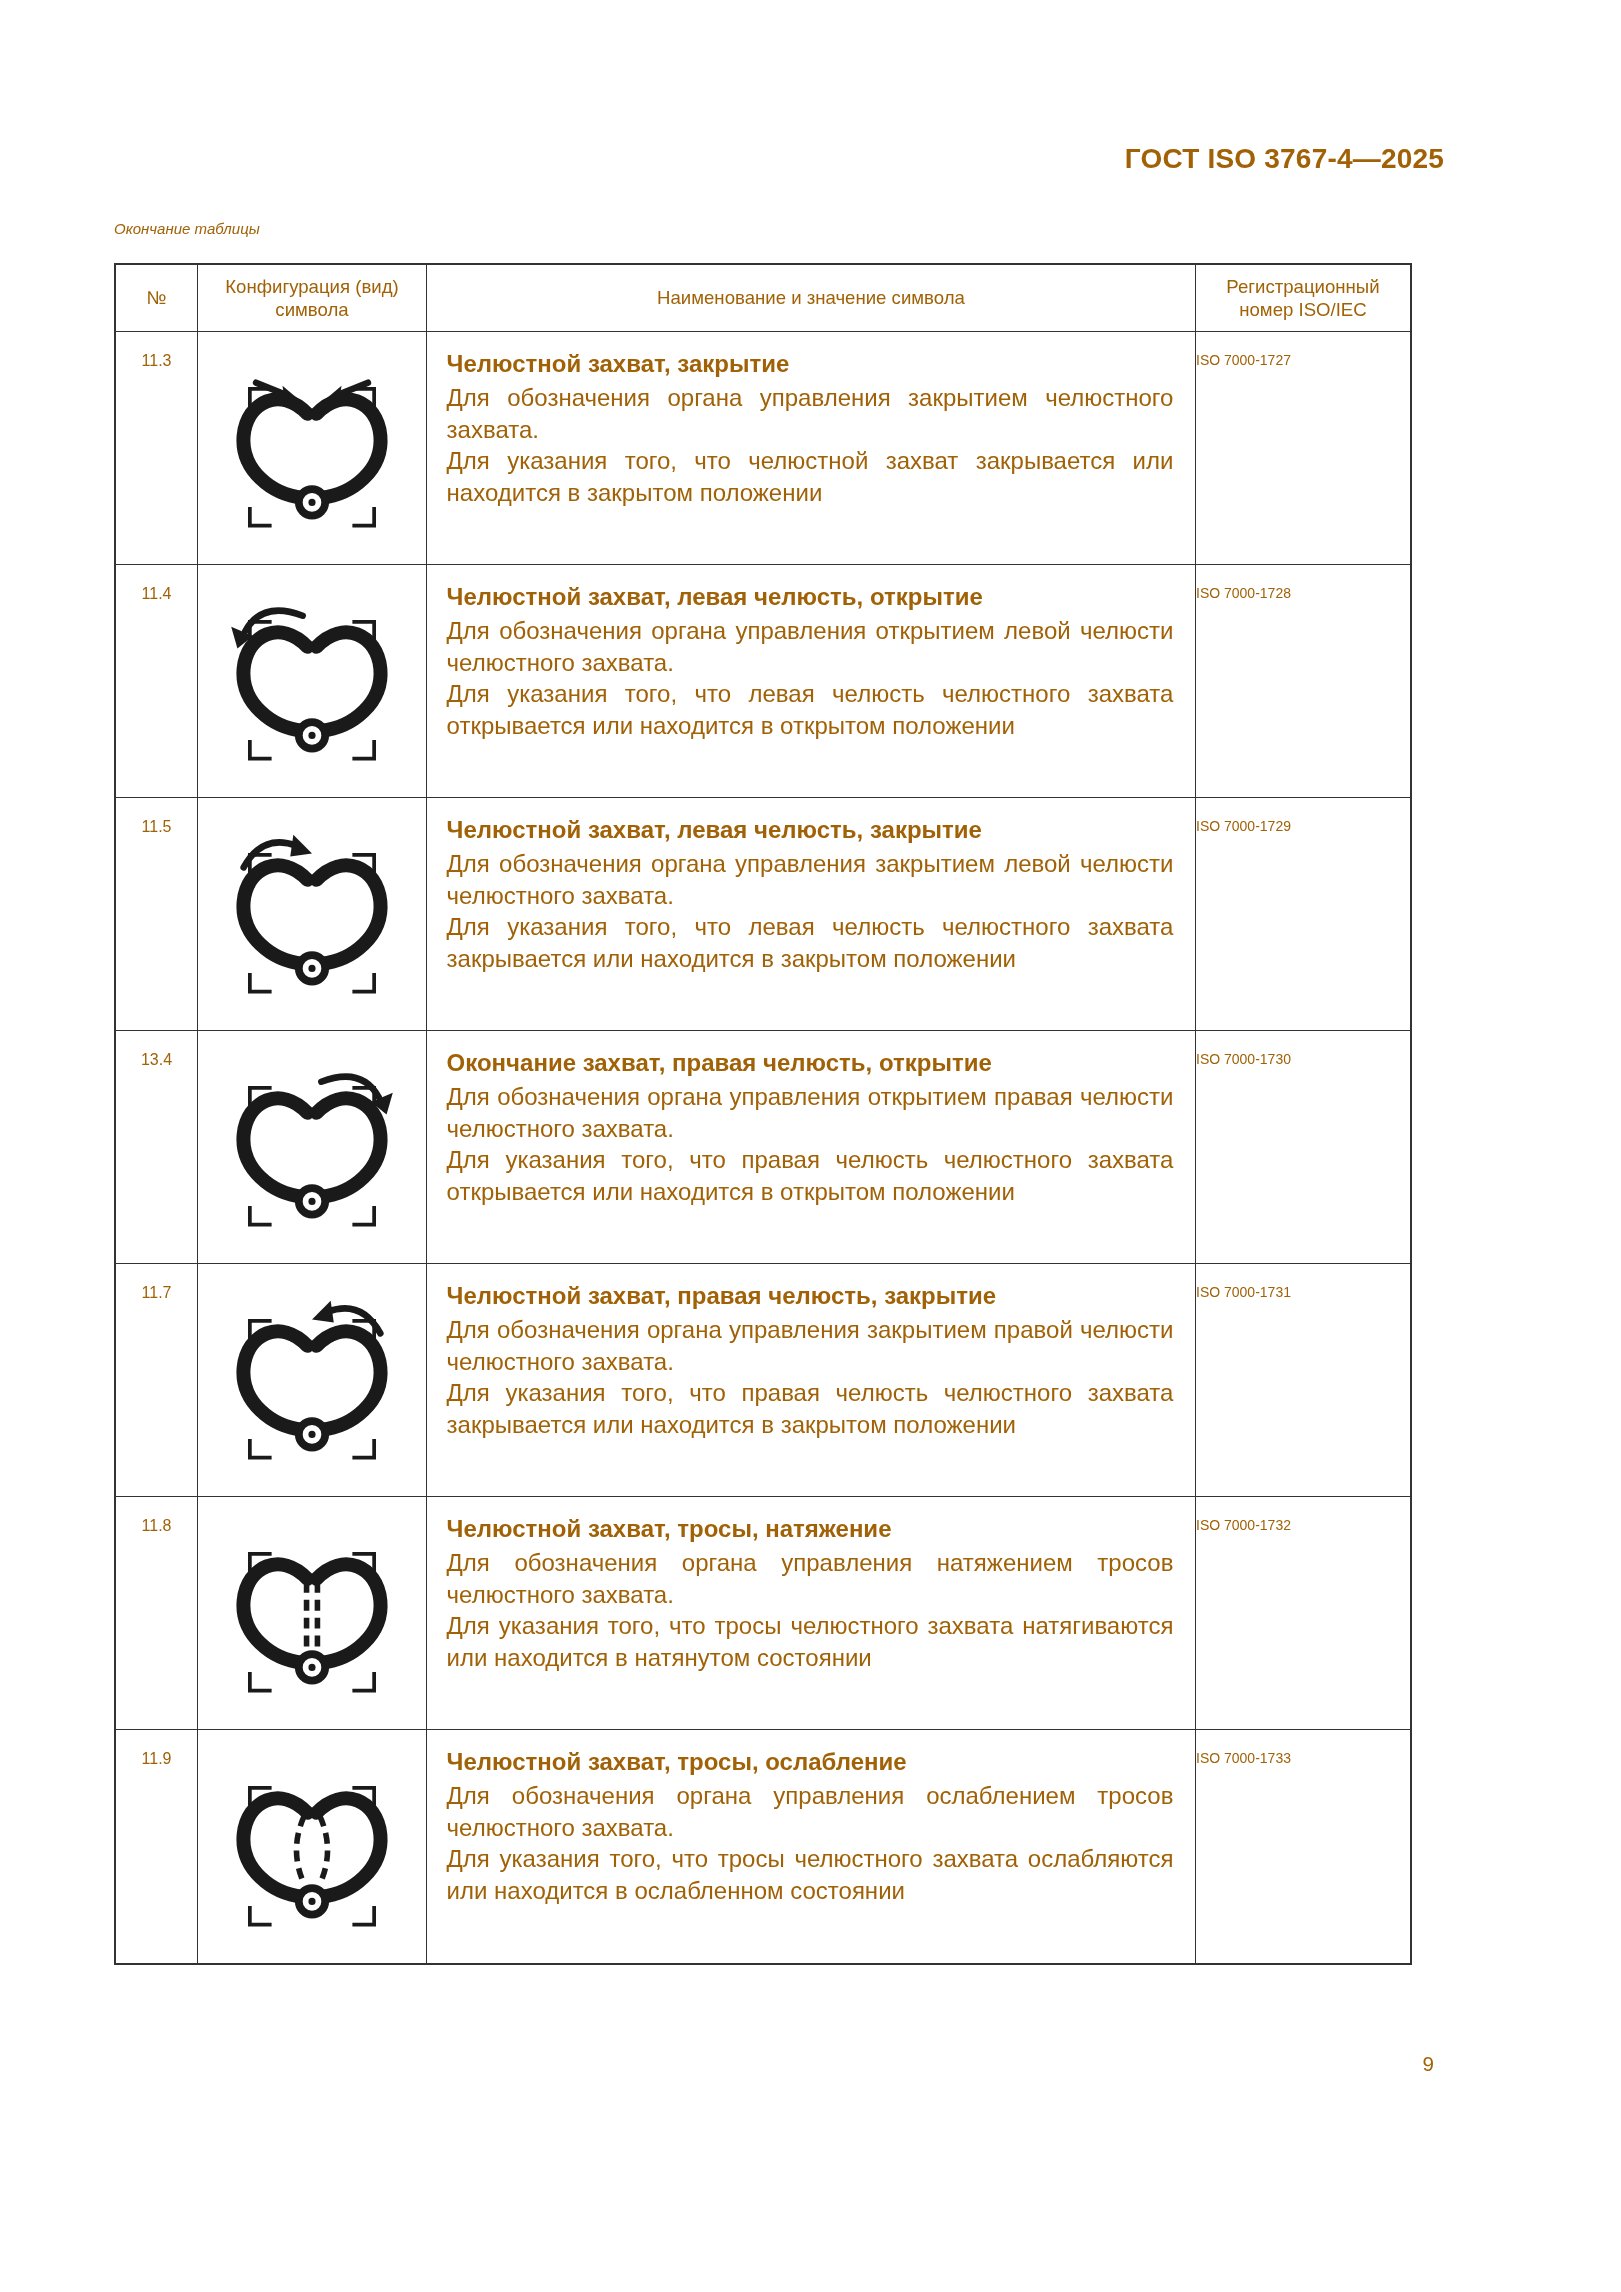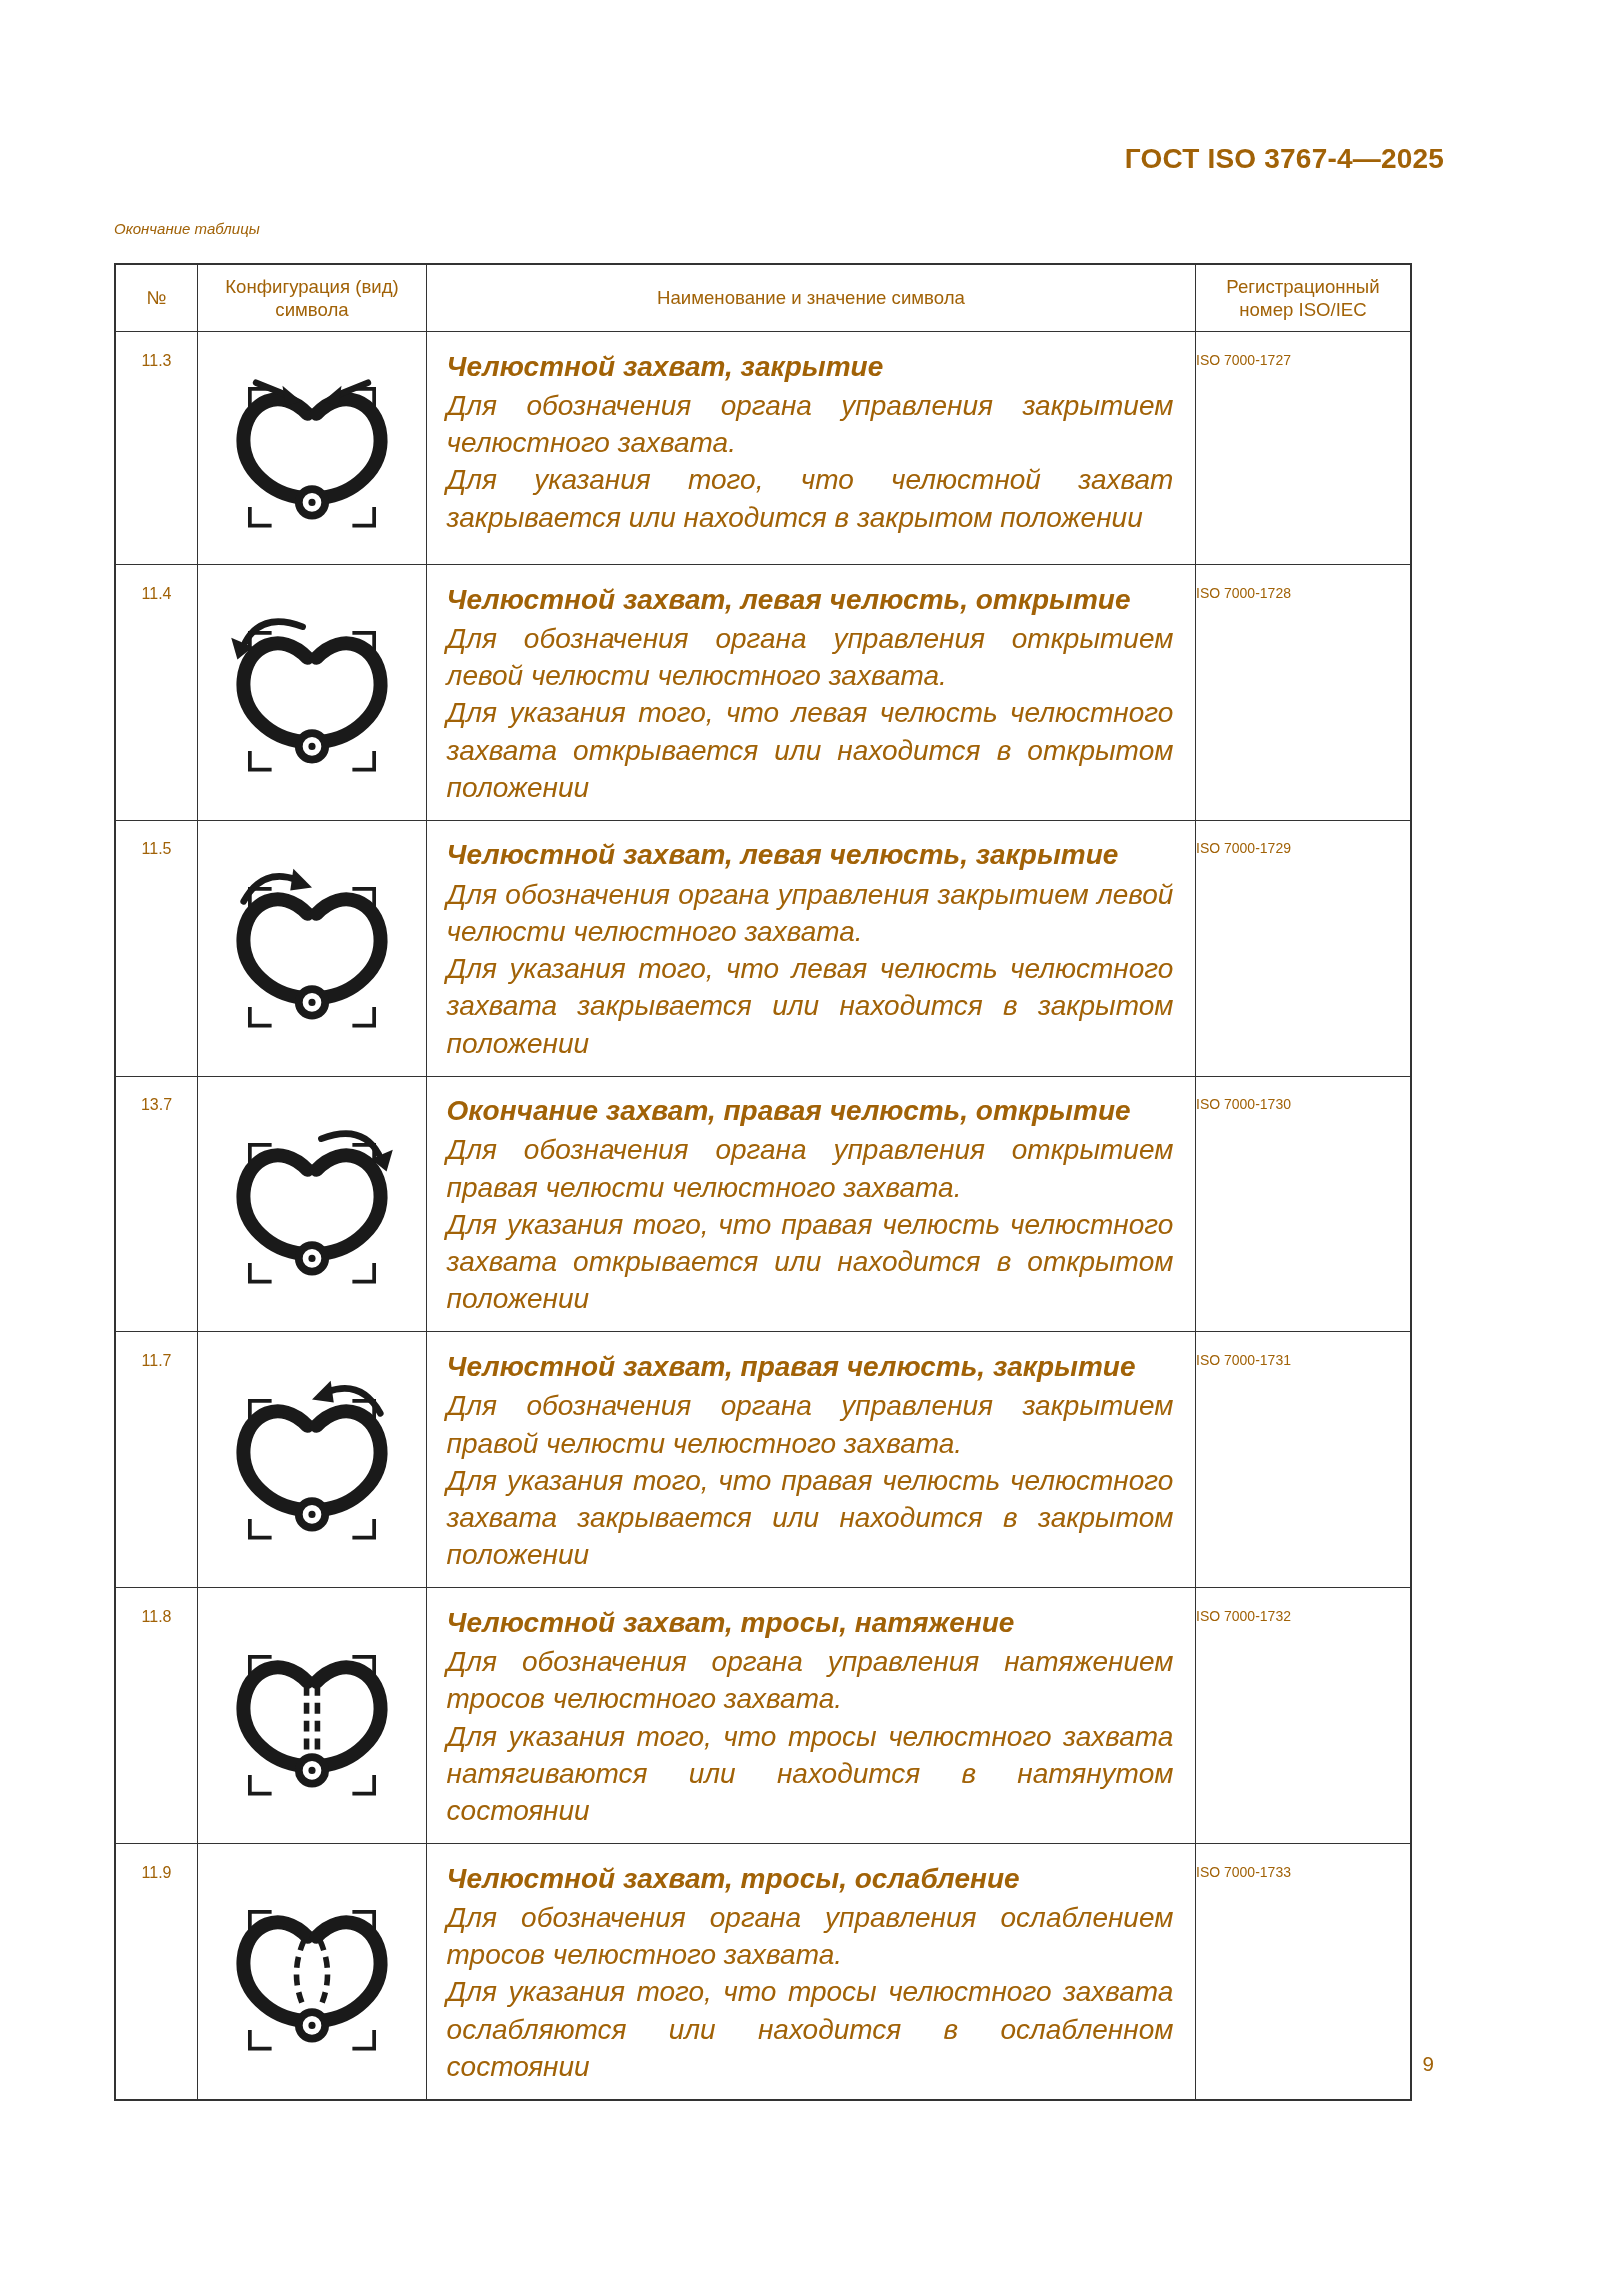--- a/index.html
+++ b/index.html
@@ -67,23 +67,22 @@
     font-size:16px;
   }
   .c-sym{
     display:flex;
     align-items:center;
     justify-content:center;
     padding:9.8px 5.9px;
   }
   .c-name{
     padding:15.7px 21.6px 13.7px 19.6px;
-    font-size:28px;
+    font-size:24px;
     line-height:1.33;
-    font-style:italic;
   }
   .c-name .title{
     margin:0 0 2px 0;
     font-weight:bold;
   }
   .c-name .desc{
     margin:0;
     text-align:justify;
   }
   .c-reg{
@@ -197,21 +196,21 @@
     </div>
     <div class="cell c-name">
       <p class="title">Челюстной захват, левая челюсть, закрытие</p>
       <p class="desc">Для обозначения органа управления закрытием левой челюсти челюстного захвата.</p>
       <p class="desc">Для указания того, что левая челюсть челюстного захвата закрывается или находится в закрытом положении</p>
     </div>
     <div class="cell c-reg">ISO 7000-1729</div>
   </div>
 
   <div class="trow">
-    <div class="cell c-num">13.7</div>
+    <div class="cell c-num">13.4</div>
     <div class="cell c-sym">
       <span class="symbol">
               <svg viewBox="4 0 112 112" width="174" height="174" aria-hidden="true">
                 <path class="mark" d="M34 18 H20 V30"></path>
                 <path class="mark" d="M86 18 H100 V30"></path>
                 <path class="mark" d="M20 94 V106 H34"></path>
                 <path class="mark" d="M100 94 V106 H86"></path>
                 <path class="jaw" d="M57 34 C40 16 18 26 16 48 C14 70 34 86 54 88"></path>
                 <path class="jaw" d="M63 34 C80 16 102 26 104 48 C106 70 86 86 66 88"></path>
                 <circle cx="60" cy="91" r="8.5" fill="#fff" stroke="#1a1a1a" stroke-width="5"></circle>

